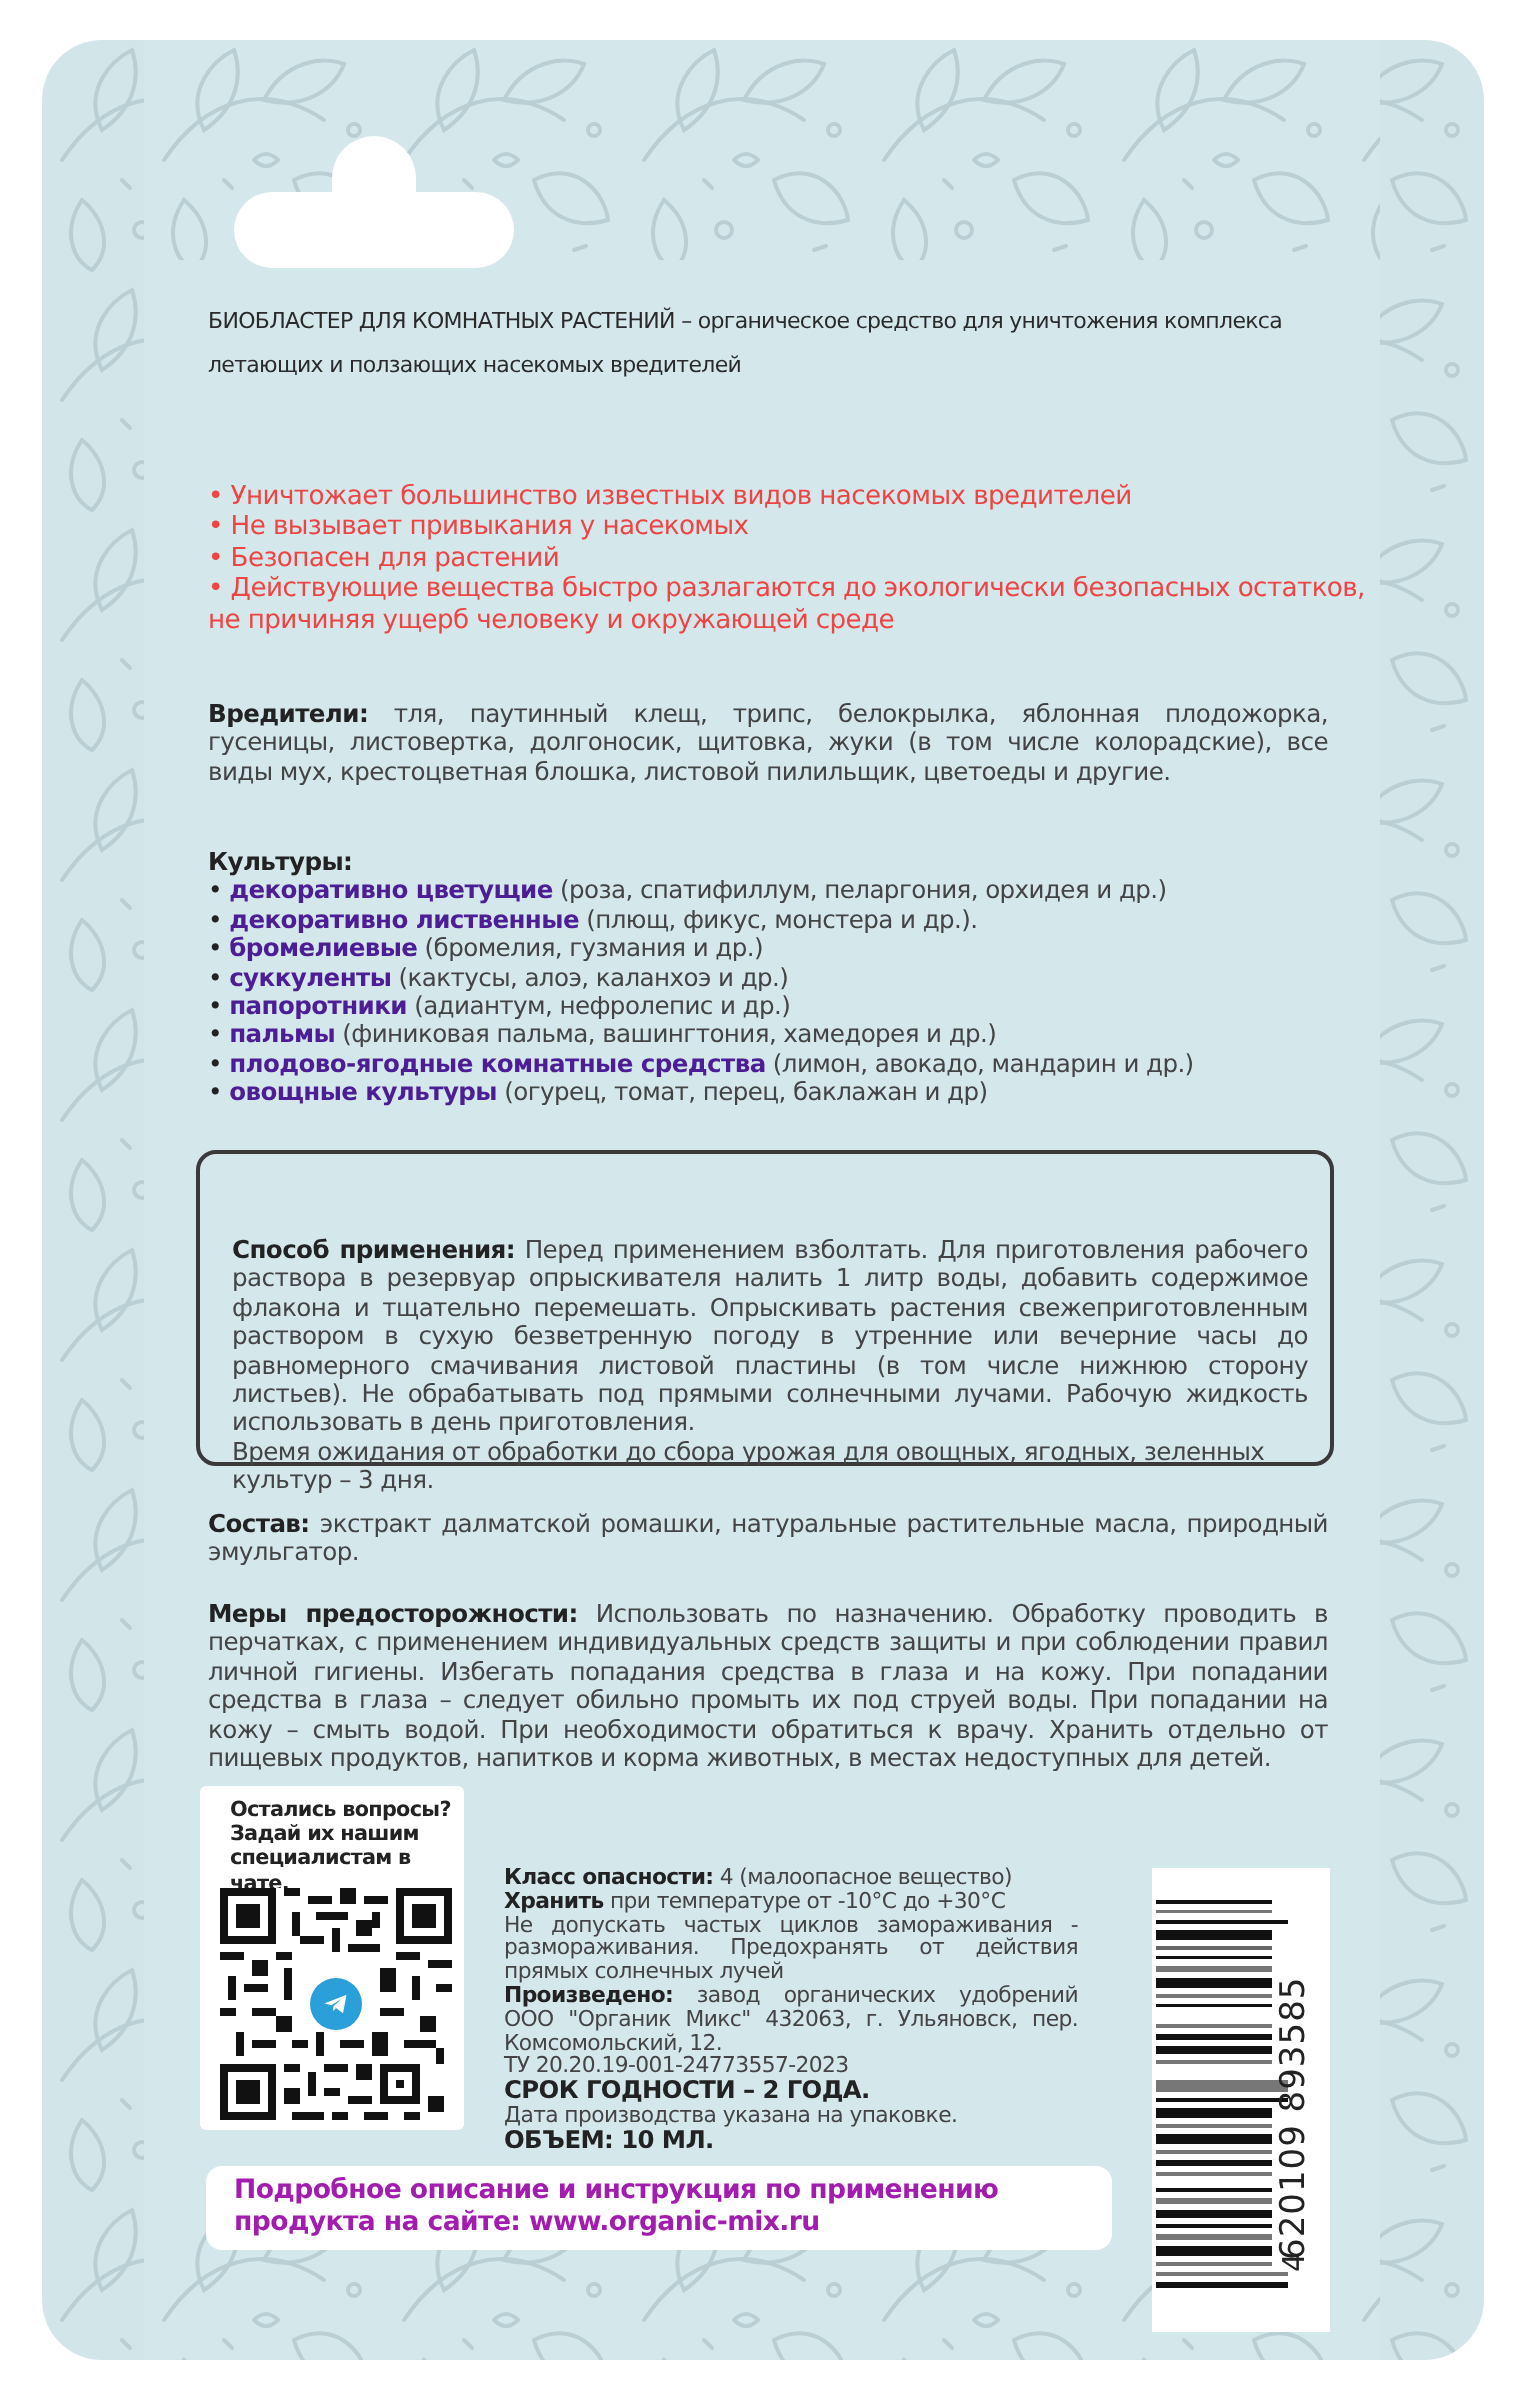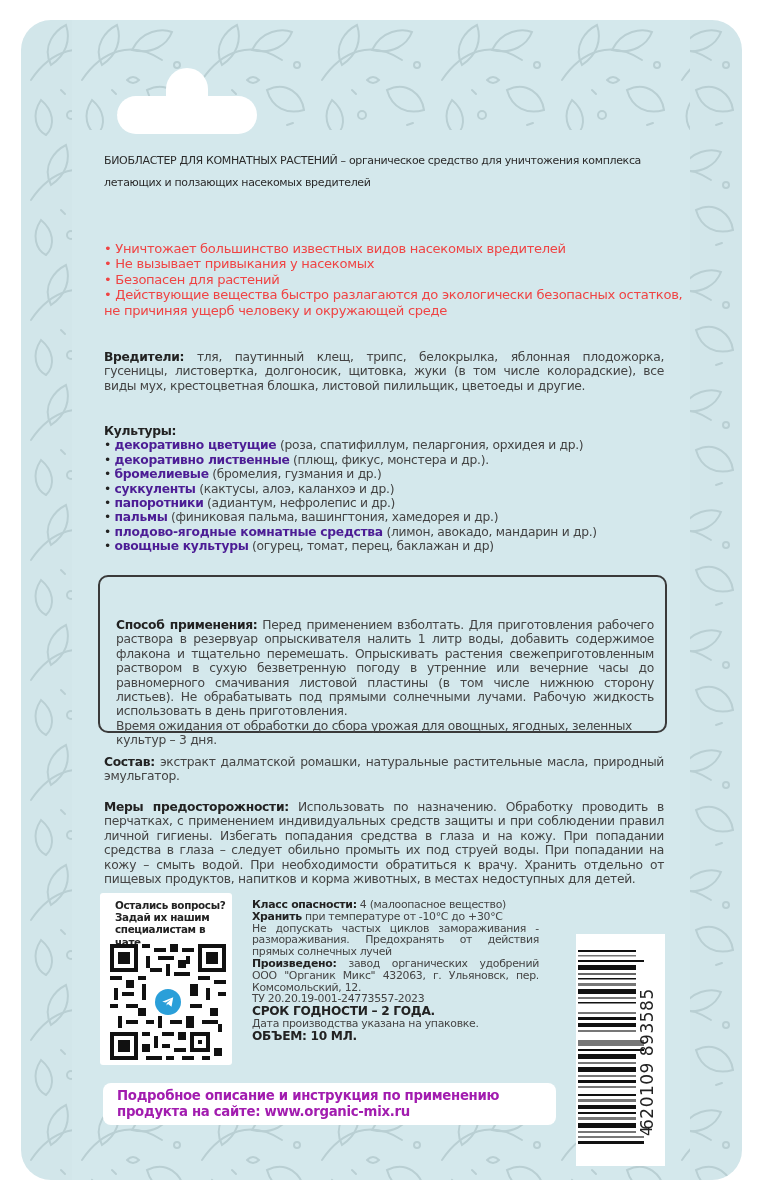--- a/index.html
+++ b/index.html
@@ -77,21 +77,21 @@
   }
   .qr {
     position: absolute; left: 110px; top: 944px; width: 116px; height: 116px;
   }
   .tg-icon {
     position: absolute; left: 155px; top: 989px; width: 26px; height: 26px;
     border-radius: 50%; background: #2a9fd9; display: flex; align-items: center; justify-content: center;
   }
 
   .info {
-    position: absolute; left: 252px; top: 899px; width: 287px;
+    position: absolute; left: 252px; top: 933px; width: 287px;
     font-size: 10.9px; line-height: 11.8px; color: #444; letter-spacing: -0.3px;
     text-align: justify;
   }
   .info b { color: #222; }
   .info .shelf { font-weight: bold; color: #222; font-size: 12.2px; line-height: 12.6px; }
   .info .volume { font-weight: bold; color: #222; font-size: 12.2px; line-height: 12.6px; }
 
   .barcode-box {
     position: absolute; left: 576px; top: 934px; width: 89px; height: 232px;
     background: #ffffff;

